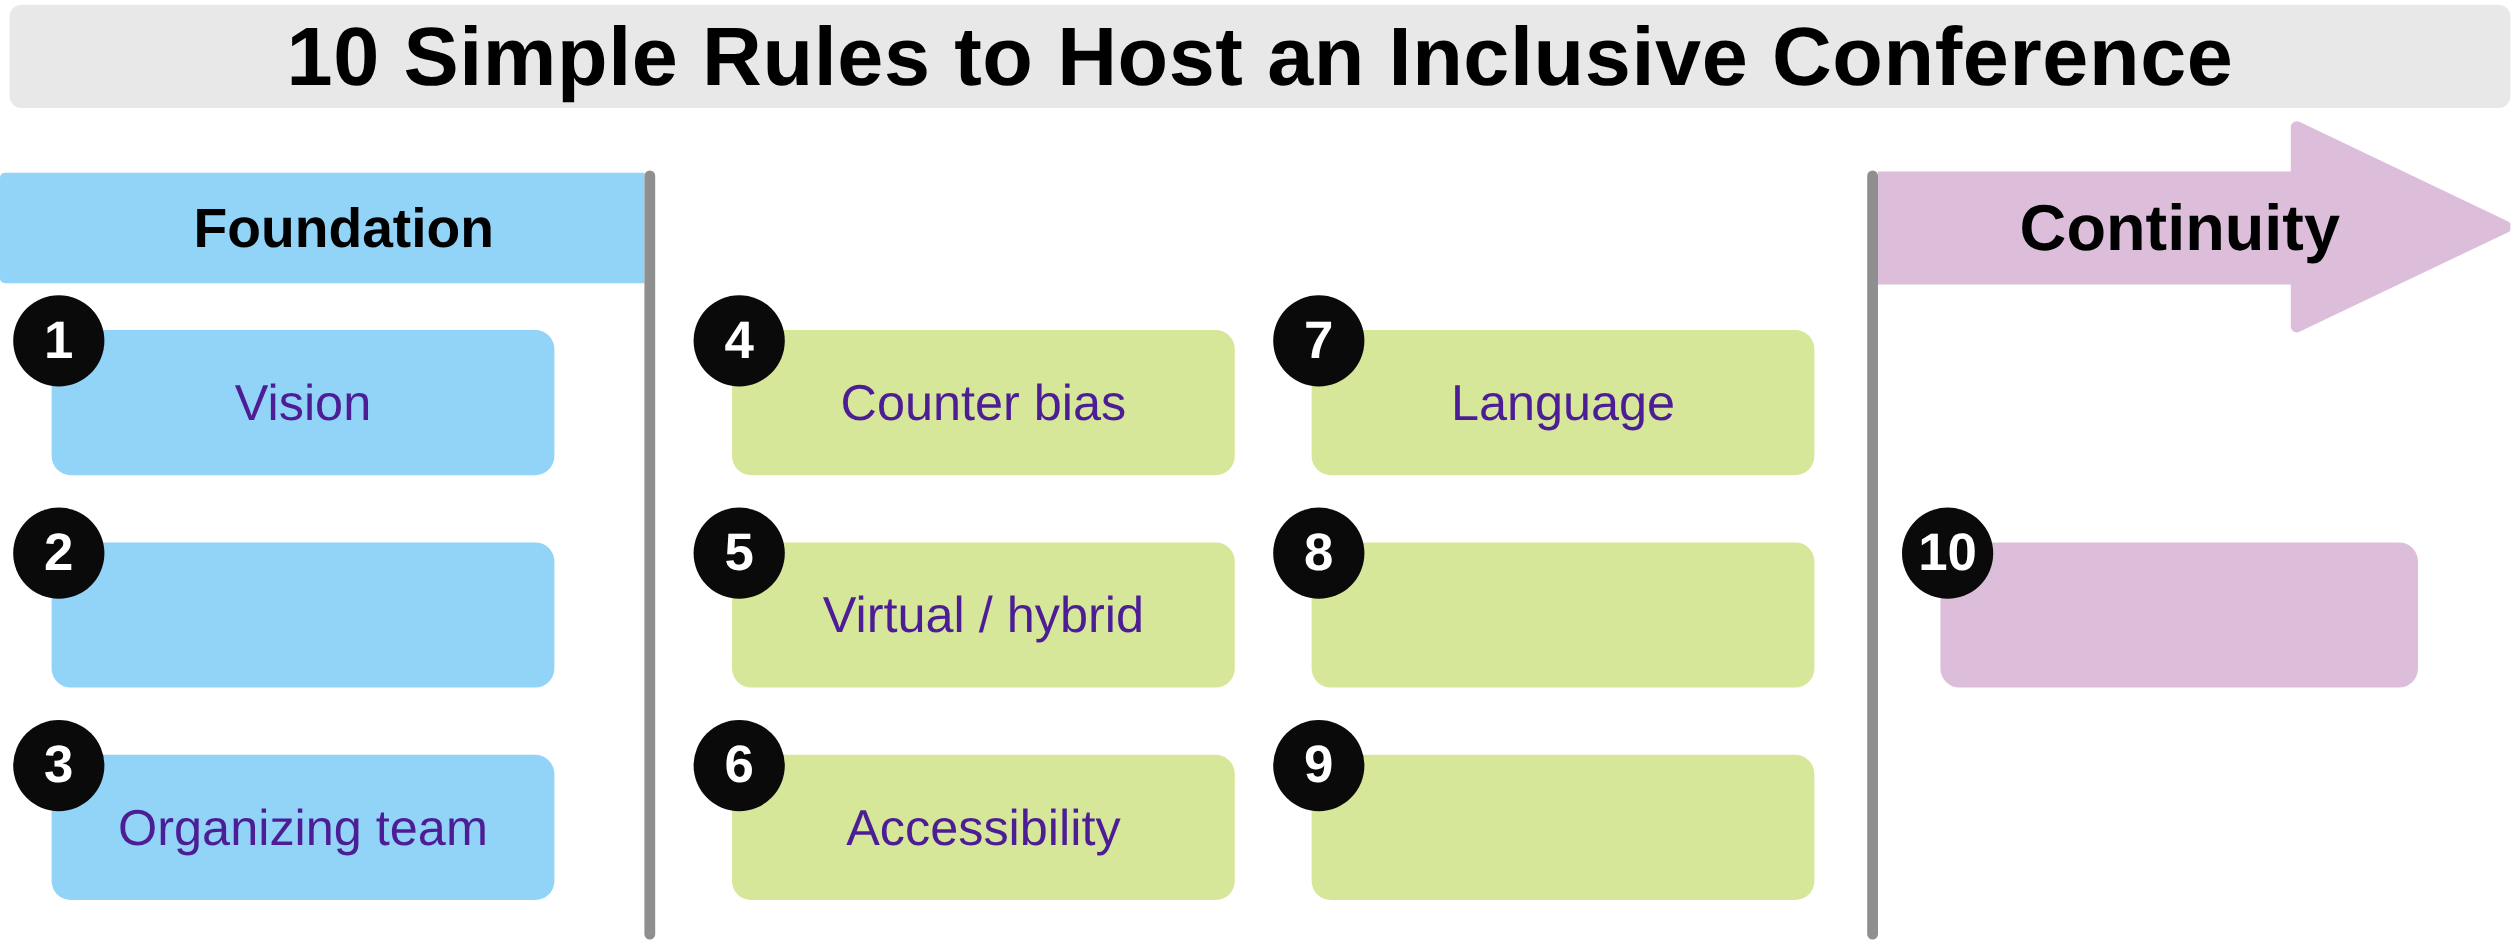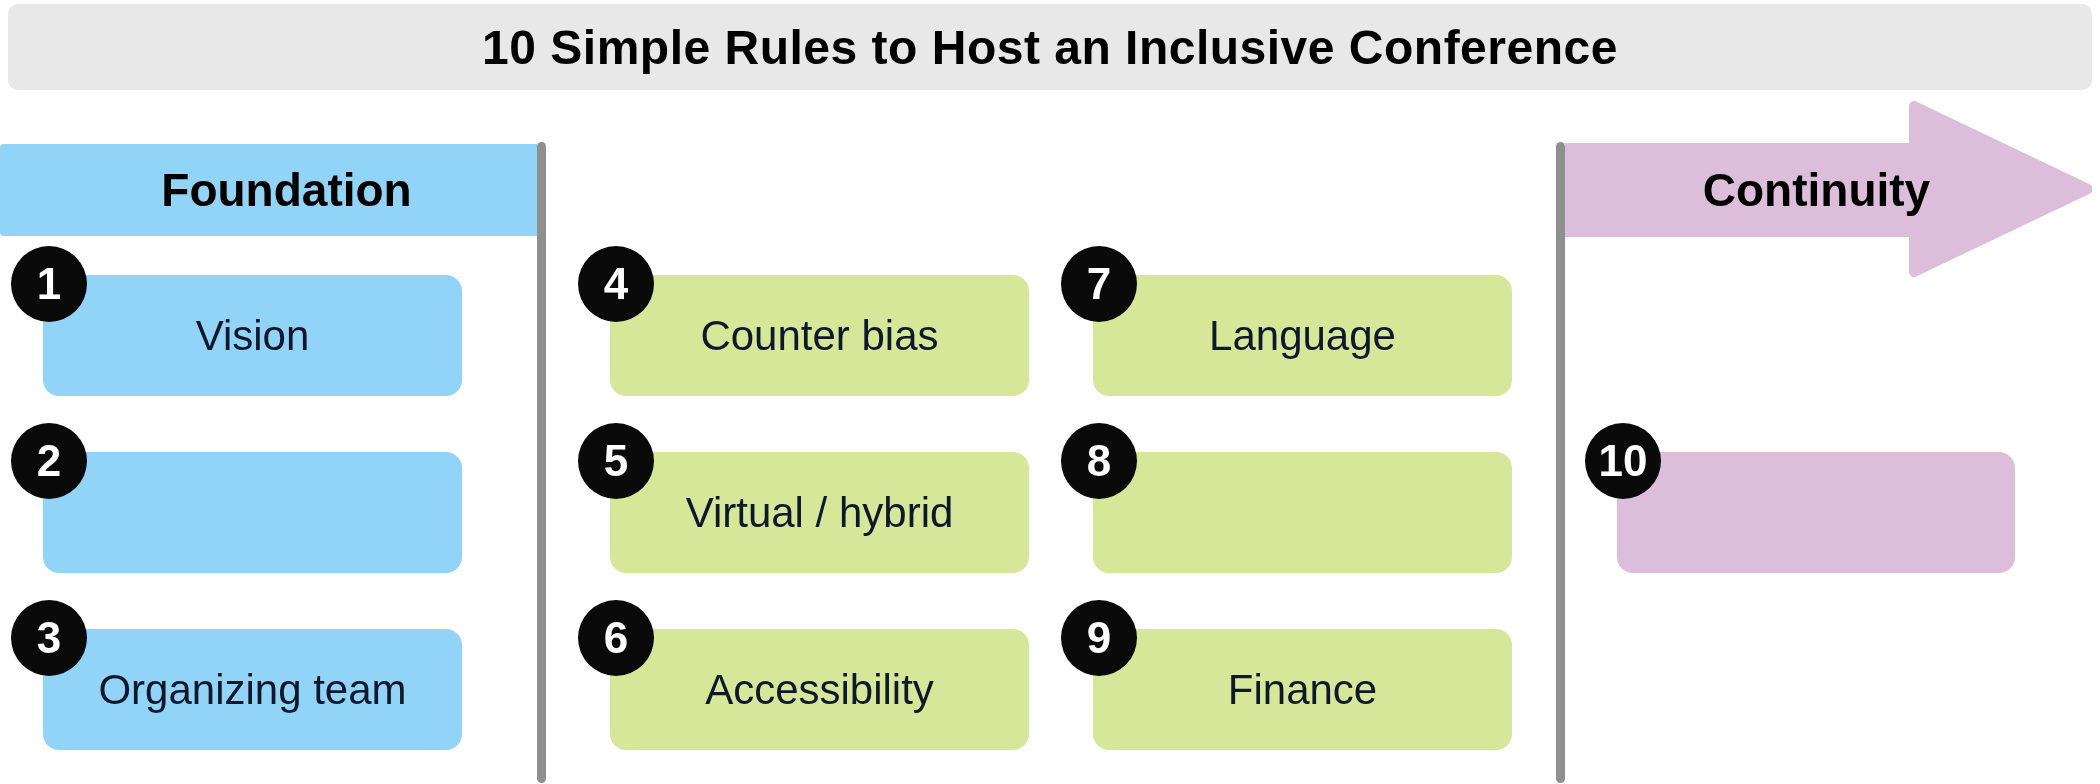--- a/index.html
+++ b/index.html
@@ -21,21 +21,21 @@
     color:var(--text-black);
   }
   
   .title-bar{
     position:absolute;left:8px;top:4px;width:2084px;height:86px;
     background:var(--title-bar-gray);
     border-radius:10px;
     display:flex;align-items:center;justify-content:center;
   }
   .title-bar h1{
-    margin:12px;font-size:48px;font-weight:bold;color:#000;
+    margin:12px;font-size:69px;font-weight:bold;color:#000;
     letter-spacing:0.5px;
   }
   
   .band{
     position:absolute;top:144px;height:92px;
     display:flex;align-items:center;justify-content:center;
     z-index:1;
   }
   .band .band-label{
     font-size:46px;font-weight:bold;color:#000;margin-left:36px;
@@ -50,21 +50,21 @@
   .continuity-arrow svg{position:absolute;left:0;top:0;display:block;}
   .continuity-arrow path{
     fill:var(--continuity-pink);
     stroke:var(--continuity-pink);
     stroke-width:10;
     stroke-linejoin:round;
   }
   .continuity-arrow .band-label{
     position:absolute;left:0;top:44px;width:100%;height:92px;
     display:flex;align-items:center;justify-content:center;
-    font-size:46px;font-weight:bold;color:#000;
+    font-size:54px;font-weight:bold;color:#000;
     padding-right:24px;box-sizing:border-box;
   }
   
   .divider{
     position:absolute;top:142px;width:9px;height:641px;
     background:var(--divider-gray);
     border-radius:5px;
     z-index:3;
   }
   .divider-1{left:537px;}
@@ -72,21 +72,21 @@
   
   .card{
     position:absolute;height:121px;width:419px;
     border-radius:16px;
     display:flex;align-items:center;justify-content:center;
     z-index:2;
   }
   .card.blue{background:var(--foundation-blue);}
   .card.green{background:var(--design-green);}
   .card.pink{background:var(--continuity-pink);text-align:center;}
-  .card .card-label{font-size:42px;color:#0f172a;}
+  .card .card-label{font-size:42px;color:#4c1d95;}
   .badge{
     position:absolute;left:-32px;top:-29px;
     width:76px;height:76px;border-radius:50%;
     background:var(--badge-black);
     display:flex;align-items:center;justify-content:center;
     color:#fff;font-size:44px;font-weight:bold;
   }
   
   .c1{left:43px;top:275px;}
   .c2{left:43px;top:452px;}
@@ -150,20 +150,19 @@
 
   <div class="card green c7">
     <span class="badge">7</span>
     <span class="card-label">Language</span>
   </div>
   <div class="card green c8">
     <span class="badge">8</span>
   </div>
   <div class="card green c9">
     <span class="badge">9</span>
-    <span class="card-label">Finance</span>
   </div>
 
   <div class="card pink c10">
     <span class="badge">10</span>
   </div>
 
 </div>
 
 </body></html>

